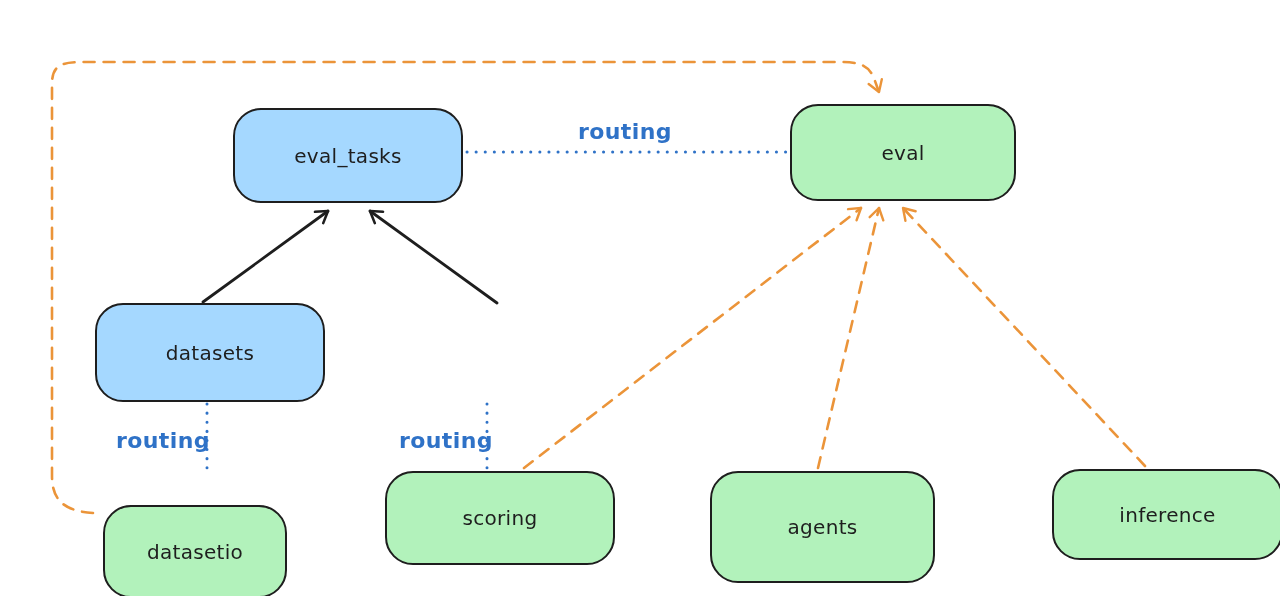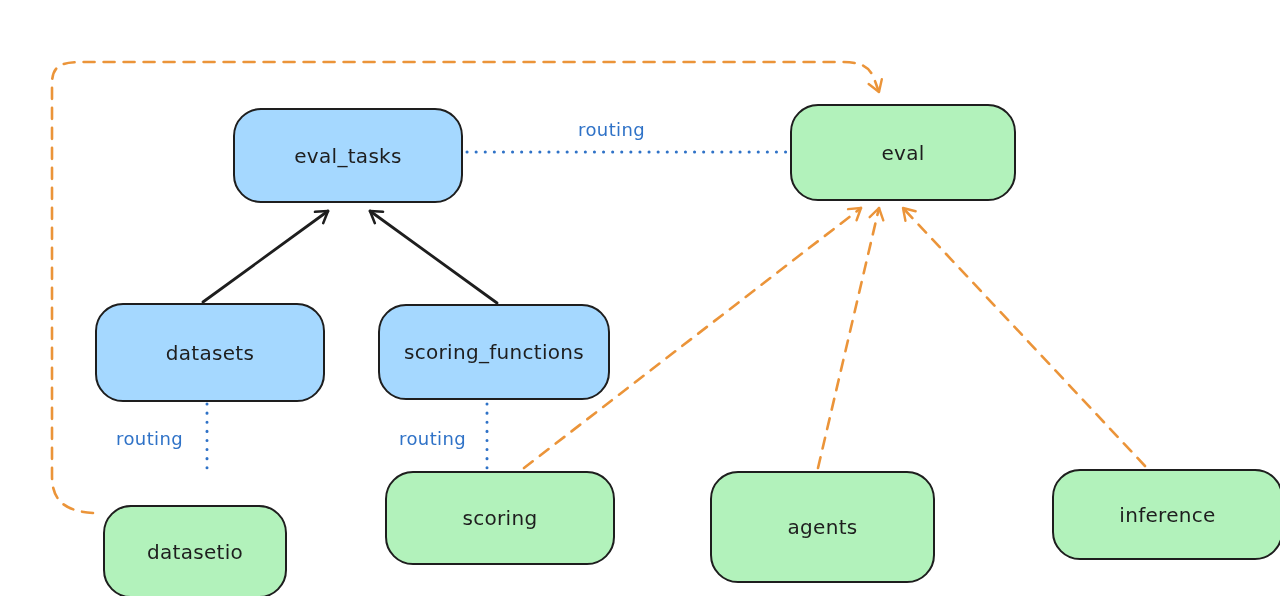--- a/index.html
+++ b/index.html
@@ -32,22 +32,22 @@
     justify-content: center;
     font-size: 20px;
     color: #1e1e1e;
     letter-spacing: 0.3px;
   }
   .node.blue  { background: #a5d8ff; }
   .node.green { background: #b2f2bb; }
   .edge-label {
     position: absolute;
     color: #2f72c7;
-    font-size: 18px;
-    font-weight: normal;
+    font-size: 22px;
+    font-weight: bold;
     letter-spacing: 0.4px;
     white-space: nowrap;
   }
 </style>
 </head>
 <body>
 
 <div class="canvas">
 
   <svg class="edges" viewBox="0 0 1280 596" xmlns="http://www.w3.org/2000/svg">
@@ -72,23 +72,20 @@
     <path d="M 818,468 L 879,208" fill="none" stroke="#eb9439" stroke-width="2.6" stroke-linecap="round" stroke-dasharray="11 9" marker-end="url(#arrow-orange)"></path>
     <path d="M 1145,466 L 903,208" fill="none" stroke="#eb9439" stroke-width="2.6" stroke-linecap="round" stroke-dasharray="11 9" marker-end="url(#arrow-orange)"></path>
   </svg>
 
   <div class="node blue" style="left:233px; top:108px; width:230px; height:95px;">
     <span>eval_tasks</span>
   </div>
   <div class="node blue" style="left:95px; top:303px; width:230px; height:99px;">
     <span>datasets</span>
   </div>
-  <div class="node blue" style="left:378px; top:304px; width:232px; height:96px;">
-    <span>scoring_functions</span>
-  </div>
 
   <div class="node green" style="left:790px; top:104px; width:226px; height:97px;">
     <span>eval</span>
   </div>
   <div class="node green" style="left:103px; top:477px; width:184px; height:93px;margin-top:28px;">
     <span>datasetio</span>
   </div>
   <div class="node green" style="left:385px; top:471px; width:230px; height:94px;align-items:center;">
     <span>scoring</span>
   </div>

